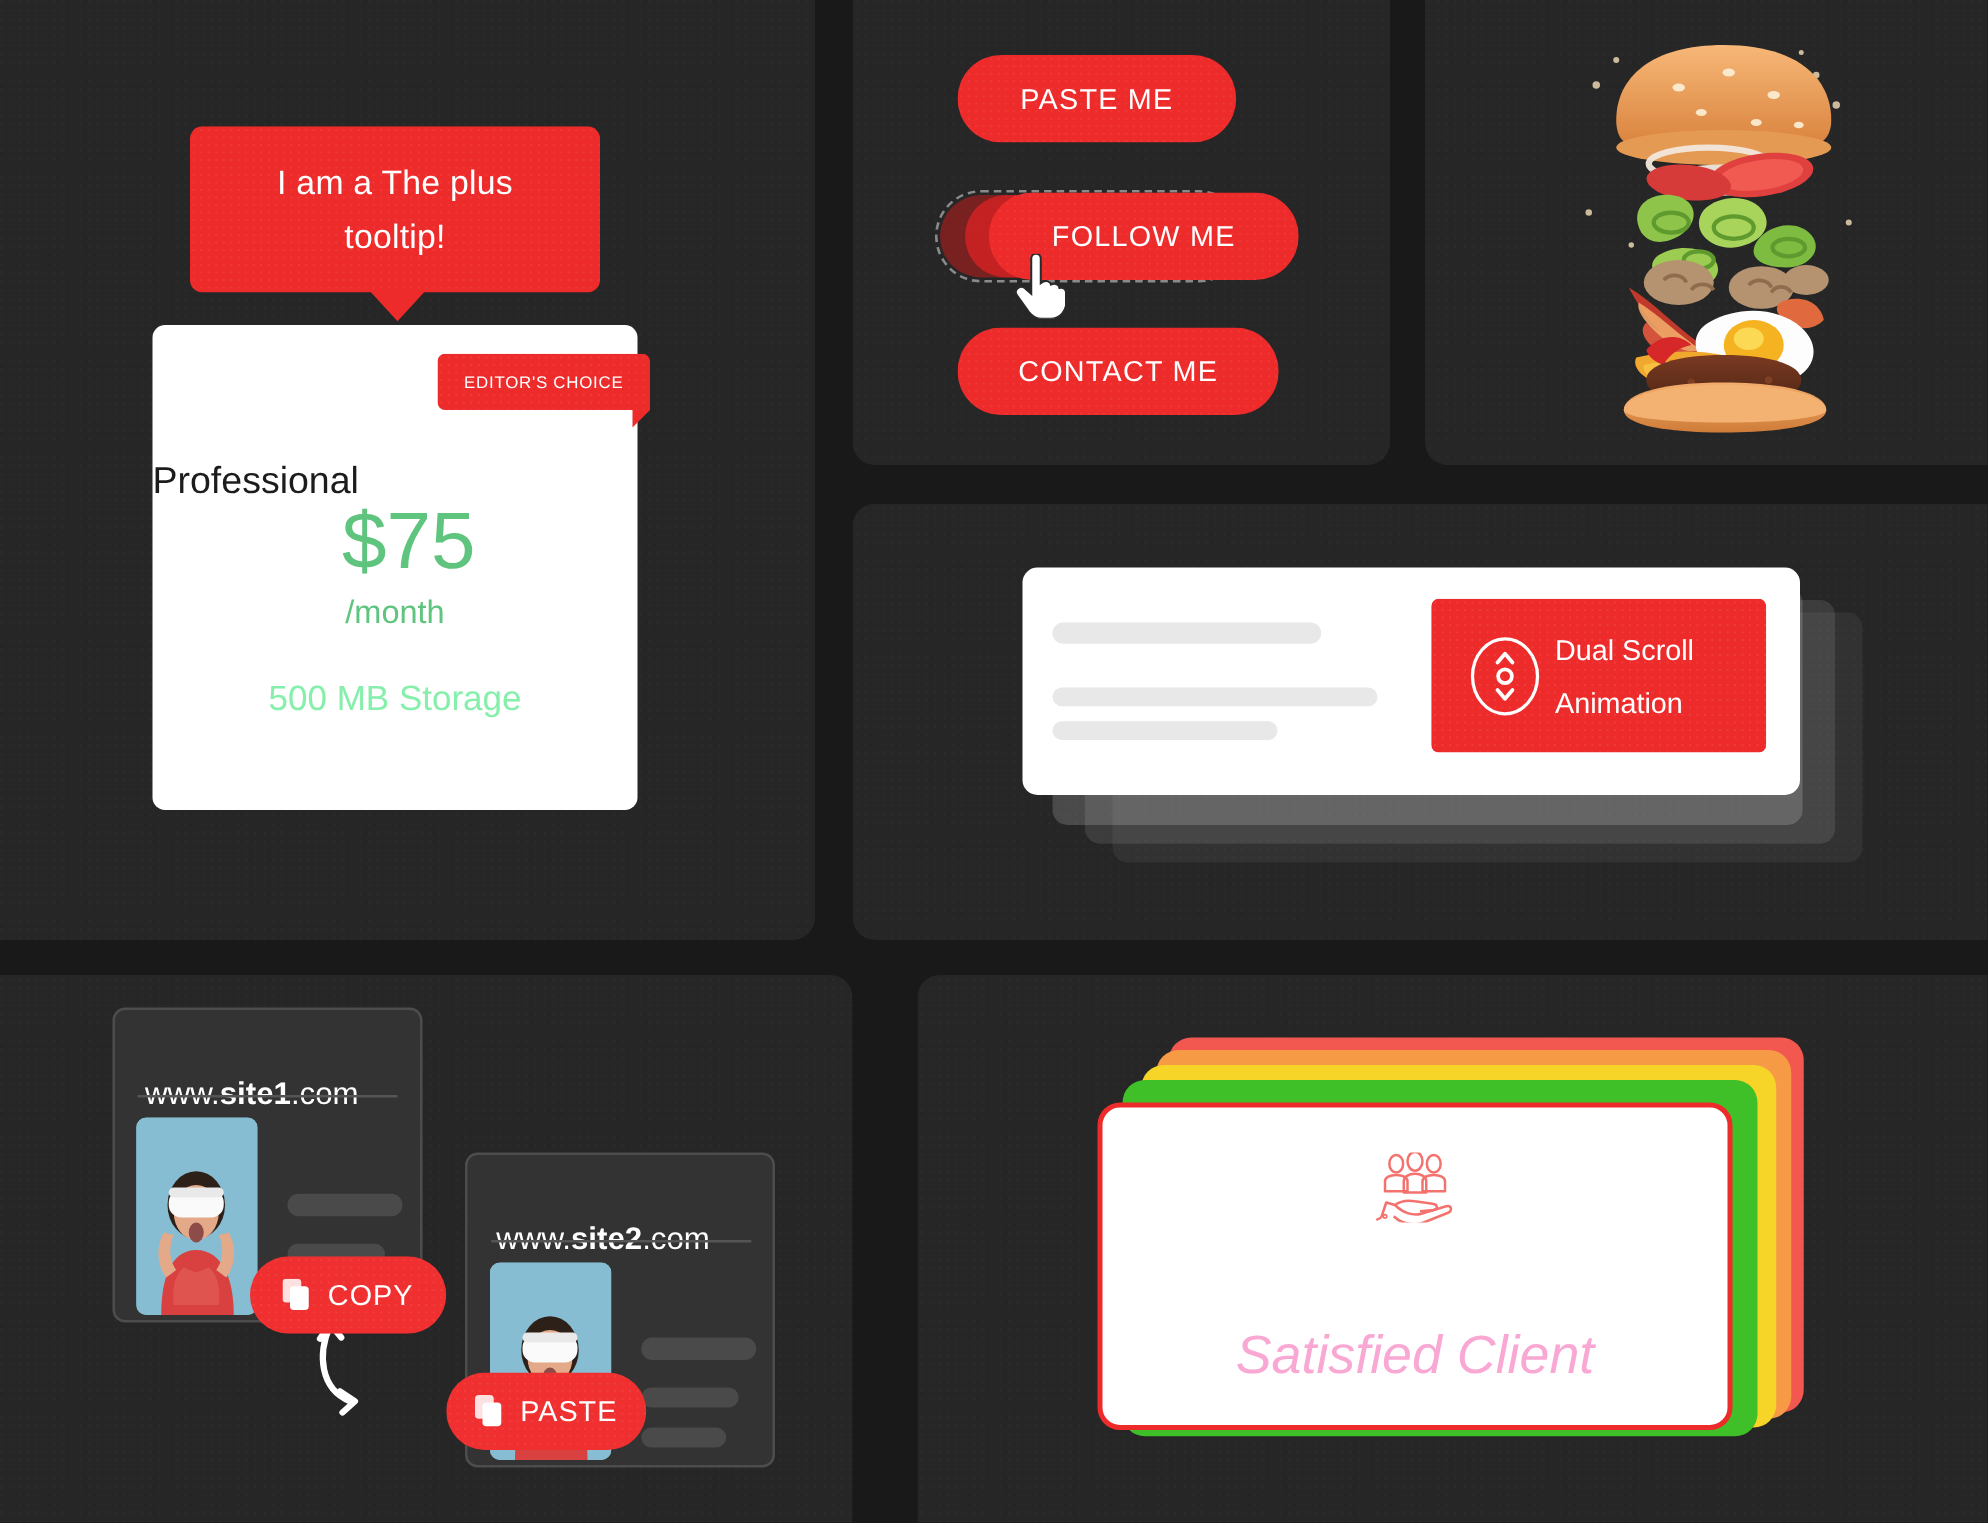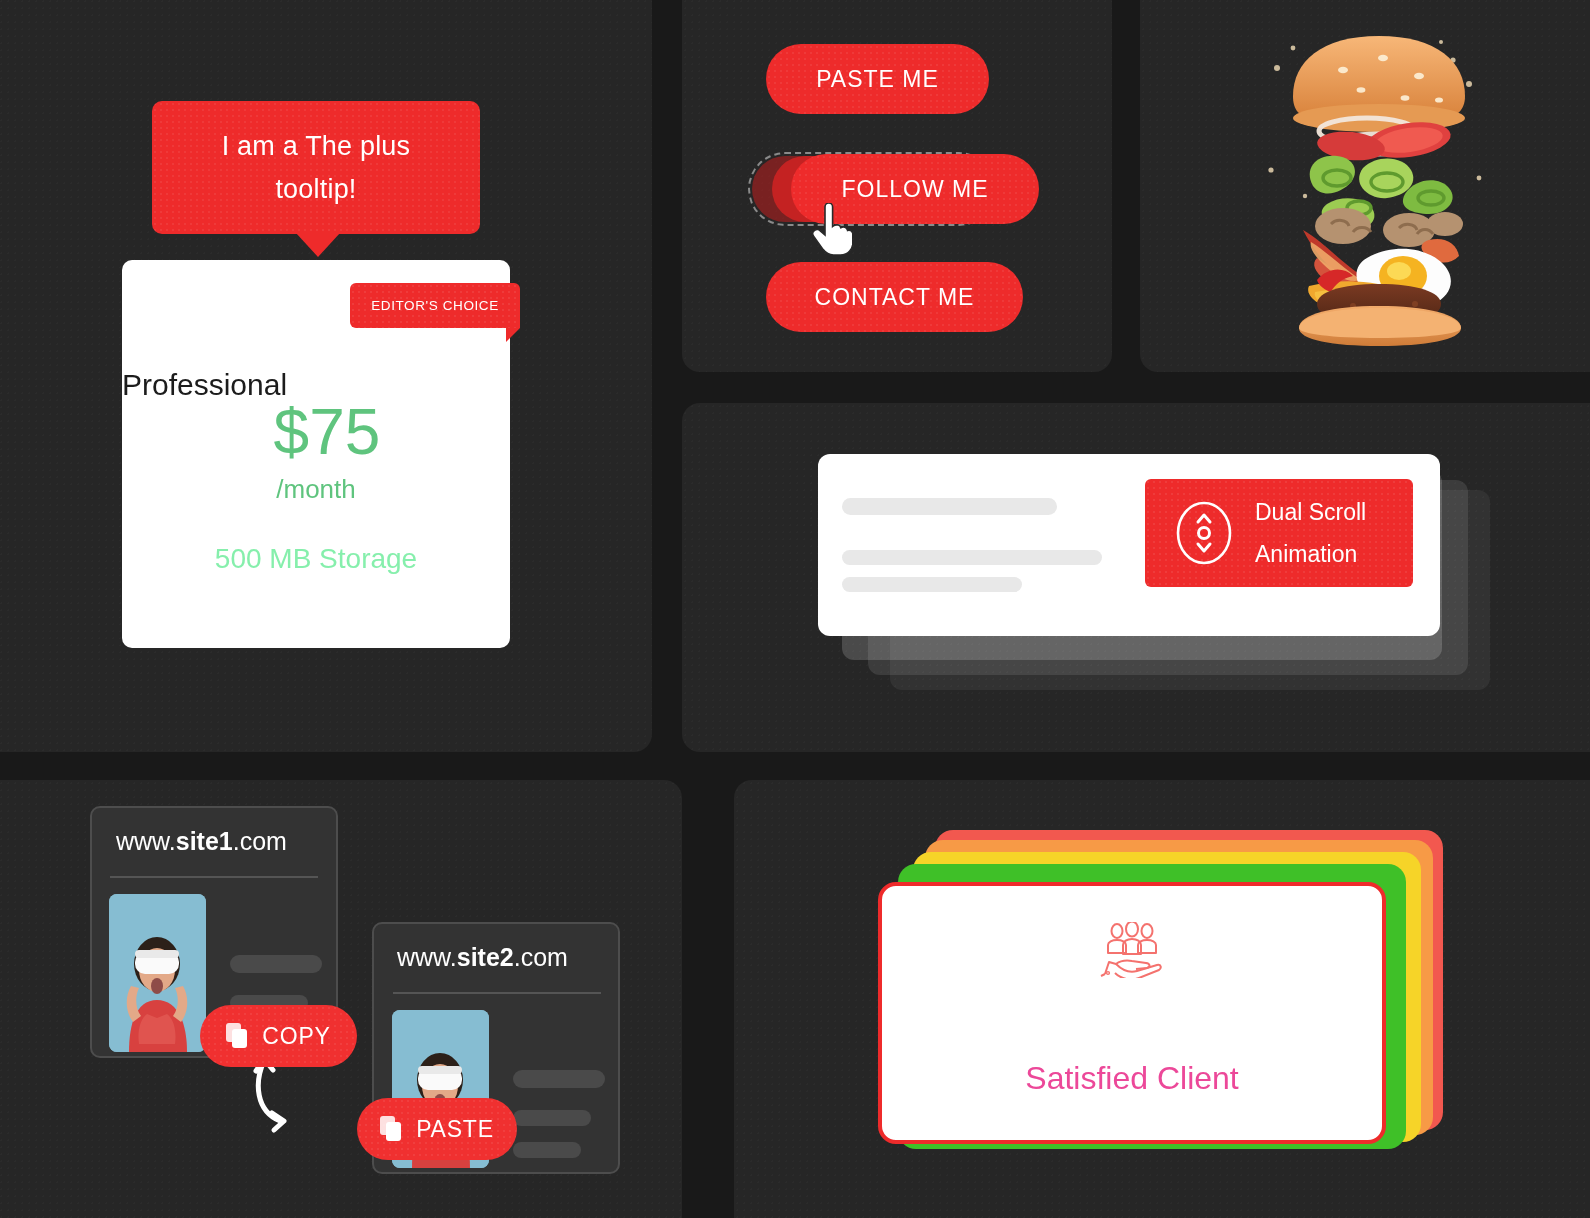--- a/index.html
+++ b/index.html
@@ -125,37 +125,37 @@
   #scroll-ghost-1 { left: 842px; top: 470px; width: 600px; height: 190px; background: rgba(255,255,255,.17); }
   #scroll-card {
     position: absolute; left: 818px; top: 454px; width: 622px; height: 182px;
     background: #fff; border-radius: 12px;
   }
   .skeleton-line { position: absolute; background: #e8e8e8; border-radius: 20px; }
   #sk-1 { left: 842px; top: 498px; width: 215px; height: 17px; }
   #sk-2 { left: 842px; top: 550px; width: 260px; height: 15px; }
   #sk-3 { left: 842px; top: 577px; width: 180px; height: 15px; }
   #scroll-badge {
-    position: absolute; left: 1145px; top: 479px; width: 268px; height: 108px;
+    position: absolute; left: 1145px; top: 479px; width: 268px; height: 123px;
     background: #ee2b2b; border-radius: 6px;
-    display: flex; align-items: center; gap: 18px; padding-left: 26px;
+    display: flex; align-items: center; gap: 7px; padding-left: 26px;
     background-image: radial-gradient(rgba(255,255,255,.08) 1px, transparent 1px);
     background-size: 6px 6px;
   }
   #scroll-badge-label { color: #fff; font-size: 23px; line-height: 42px; }
 
   
   .site-card {
     position: absolute; background: #333333;
     border: 2px solid #4d4d4d; border-radius: 10px;
   }
   #site1-card { left: 90px; top: 806px; width: 248px; height: 252px; }
   #site2-card { left: 372px; top: 922px; width: 248px; height: 252px; }
   .site-url {
-    position: absolute; color: #fff; font-size: 25px; font-weight: 300; white-space: nowrap;
+    position: absolute; color: #fff; font-size: 25px; font-weight: 300; white-space: nowrap; margin-top: 34px;
   }
   .site-url b { font-weight: 700; }
   #site1-url { left: 116px; top: 827px; }
   #site2-url { left: 397px; top: 943px; }
   .site-divider { position: absolute; height: 2px; background: #555; }
   #site1-divider { left: 110px; top: 876px; width: 208px; }
   #site2-divider { left: 393px; top: 992px; width: 208px; }
   .site-photo {
     position: absolute; border-radius: 8px; overflow: hidden; background: #86bdd2;
   }
@@ -189,21 +189,21 @@
     position: absolute; left: 878px; top: 882px; width: 508px; height: 262px;
     background: #fff; border: 4px solid #ee2b2b; border-radius: 18px;
   }
   #clients-icon { position: absolute; left: 1095px; top: 922px; }
   #clients-count {
     position: absolute; left: 878px; top: 992px; width: 508px;
     text-align: center; color: #1c1c1c; font-size: 46px; font-weight: 700;
   }
   #clients-label {
     position: absolute; left: 878px; top: 1060px; width: 508px;
-    text-align: center; color: #ec4899; font-size: 32px; font-weight: 400;
+    text-align: center; color: #f9a8d4; font-size: 43px; font-weight: 400; font-style: italic;
   }
 </style>
 </head>
 <body>
 
 <div class="stage">
 
   <div class="panel" id="panel-pricing"></div>
   <div class="panel" id="panel-buttons"></div>
   <div class="panel" id="panel-burger"></div>

